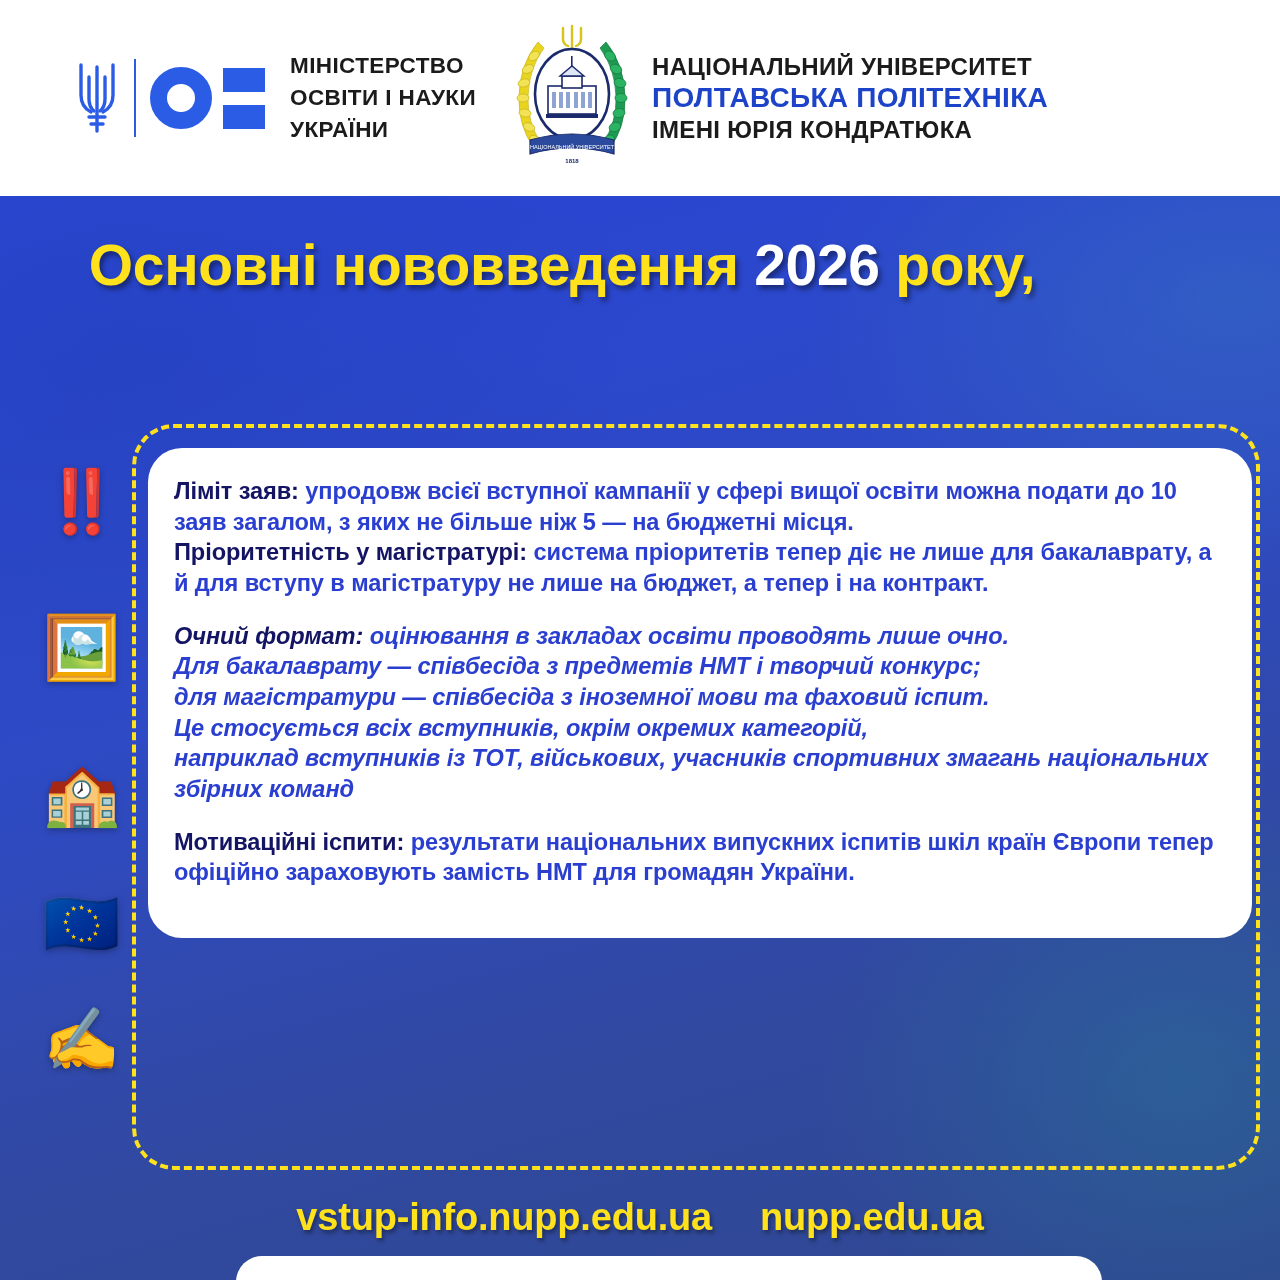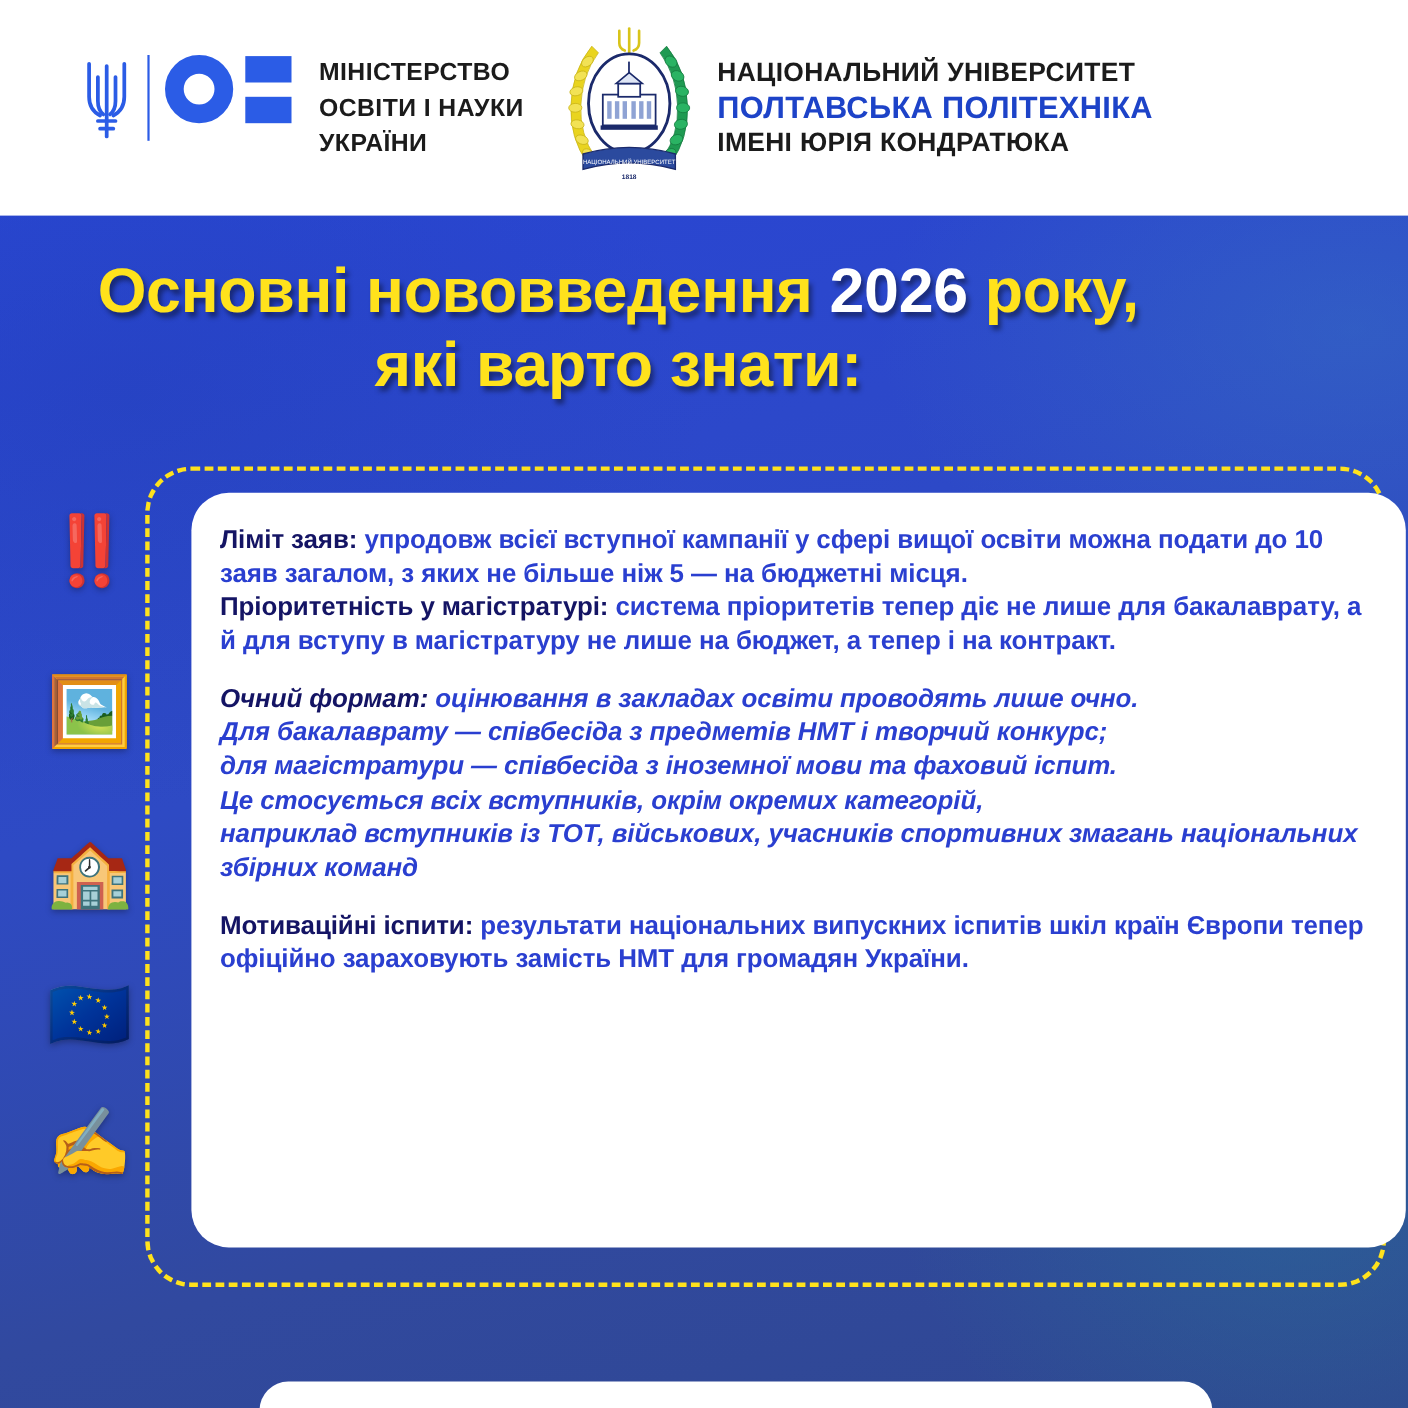--- a/index.html
+++ b/index.html
@@ -32,21 +32,21 @@
     height: 196px;
     background: #ffffff;
     display: flex;
     align-items: center;
     justify-content: flex-start;
     gap: 0;
   }
 
   .mon-logo {
     display: flex;
-    align-items: flex-start;
+    align-items: center;
     gap: 8px;
     margin-left: 74px;
   }
   .trident { width: 46px; height: 82px; flex: none; }
   .vdiv { width: 2px; height: 78px; background: #2b5ce6; flex: none; margin: 0 6px; }
   .oe-mark { display: flex; align-items: center; gap: 11px; flex: none; }
   .oe-o {
     width: 62px; height: 62px; border-radius: 50%;
     border: 17px solid #2b5ce6;
   }
@@ -98,26 +98,25 @@
   .dashed-frame {
     position: absolute;
     left: 132px; top: 424px;
     width: 1128px; height: 746px;
     border: 4px dashed #ffe21c;
     border-radius: 42px;
   }
   .card {
     position: absolute;
     left: 148px; top: 448px;
-    width: 1104px; height: 686px;
+    width: 1104px; height: 490px;
     background: #ffffff;
     border-radius: 34px;
     padding: 28px 26px 20px 26px;
     overflow: hidden;
-    margin-left: 26px;
   }
 
   .block { margin-bottom: 22px; }
   .block:last-child { margin-bottom: 0; }
   .block p {
     font-size: 23.6px;
     line-height: 1.30;
     color: #2a3fd0;
     font-weight: bold;
     letter-spacing: -0.1px;
@@ -263,21 +262,20 @@
       <div class="uni-text">
         <div class="uni-l1">НАЦІОНАЛЬНИЙ УНІВЕРСИТЕТ</div>
         <div class="uni-l2">ПОЛТАВСЬКА ПОЛІТЕХНІКА</div>
         <div class="uni-l3">ІМЕНІ ЮРІЯ КОНДРАТЮКА</div>
       </div>
     </div>
   </div>
 
   <div class="title">
     <span>Основні нововведення </span><span class="yr">2026</span><span> року,</span><br>
-    <span>які варто знати:</span>
   </div>
 
   <div class="side-icons">
     <div class="ic ic-gap-1">‼️</div>
     <div class="ic ic-gap-2">🖼️</div>
     <div class="ic ic-gap-3">🏫</div>
     <div class="ic ic-gap-4">🇪🇺</div>
     <div class="ic">✍️</div>
   </div>
 
@@ -299,16 +297,19 @@
 наприклад вступників із ТОТ, військових, учасників  спортивних змагань національних збірних команд</span></p>
     </div>
 
     <div class="block">
       <p><span class="lbl">Мотиваційні іспити:</span><span> результати національних випускних іспитів шкіл країн Європи тепер  офіційно зараховують замість НМТ для громадян України.</span></p>
     </div>
 
 
   </div>
 
+  <div class="links">
+    <span class="lnk">vstup-info.nupp.edu.ua</span><span class="lnk">nupp.edu.ua</span>
+  </div>
 
   <div class="bottom-panel"></div>
 
 </div>
 
 </body></html>

